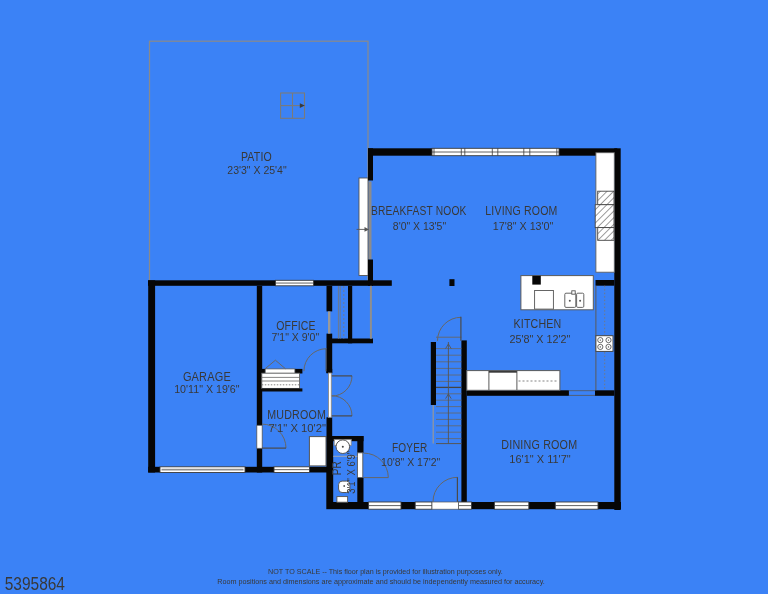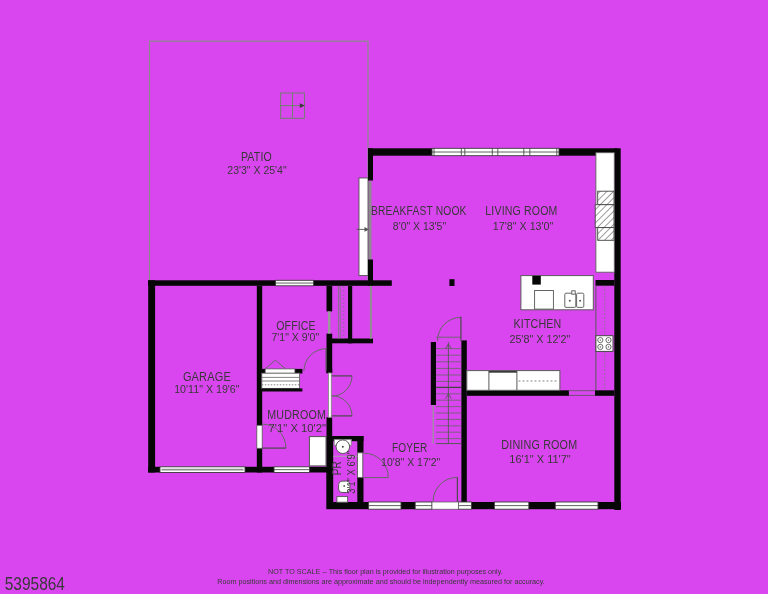--- a/index.html
+++ b/index.html
@@ -1,16 +1,16 @@
 <!DOCTYPE html>
 <html><head>
 <meta charset="utf-8">
 <style>
 html,body{margin:0;padding:0;background:#fff;}
-#page{position:relative;width:768px;height:594px;background:#d946ef;overflow:hidden;}
+#page{position:relative;width:768px;height:594px;background:#3b82f6;overflow:hidden;}
 svg{position:absolute;top:0;left:0;}
 text{font-family:"Liberation Sans",sans-serif;fill:#383838;}
 .nm{font-size:12px;letter-spacing:0.2px;}
 .dm{font-size:11px;}
 </style>
 </head>
 <body>
 <div id="page">
 <svg width="768" height="594" viewBox="0 0 768 594" style="filter:opacity(0.999)">
 <defs>

